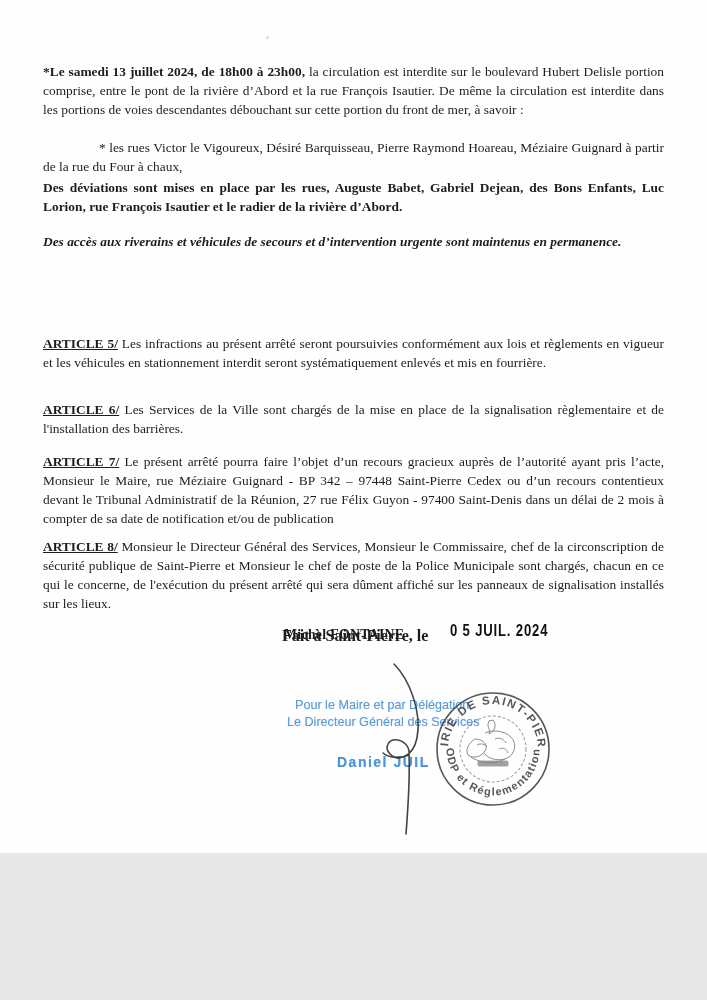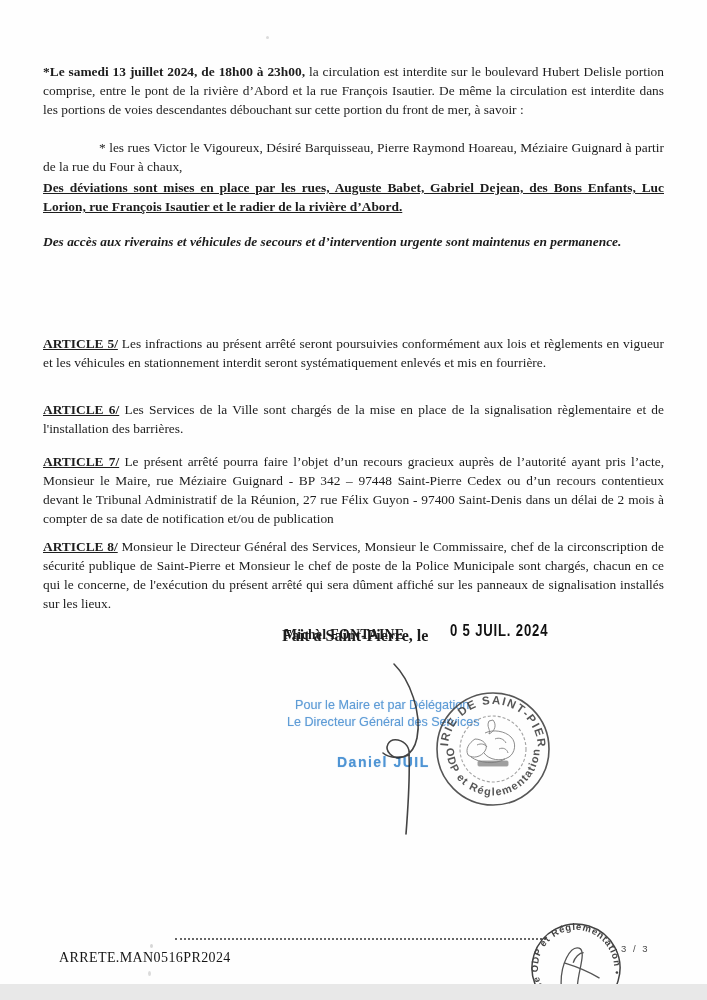--- a/index.html
+++ b/index.html
@@ -1,36 +1,36 @@
 <!DOCTYPE html>
 <html><head>
 <meta charset="utf-8">
 <style>
   html,body{margin:0;padding:0;background:#e8e8e8;}
   .page{
     position:relative;
-    width:707px;height:984px;
+    width:707px;height:853px;
     margin:0 auto;
     background:#fefefe;
     overflow:hidden;
     font-family:"Liberation Serif", serif;
     color:#1d1d1d;
   }
   .para{
     position:absolute;
     left:43px;width:621px;
     margin:0;
     font-size:13.4px;
     line-height:19px;
     text-align:justify;
     color:#1d1d1d;
   }
   .para .lead{font-weight:bold;}
   .para .lead.u{text-decoration:underline;}
-  .bold{font-weight:bold;text-decoration:underline;}
+  .bold{font-weight:bold;}
   .bold-italic{font-weight:bold;font-style:italic;}
   .indent-first{text-indent:56px;}
   .fait-line{position:absolute;top:625px;left:280px;font-weight:bold;font-size:16px;margin:2px;}
   .date-stamp{
     position:absolute;top:622px;left:450px;
     font-family:"Liberation Sans", sans-serif;
     font-weight:700;font-size:16px;letter-spacing:1px;
     transform:scaleX(.82);transform-origin:left top;
     color:#111;white-space:nowrap;
   }

